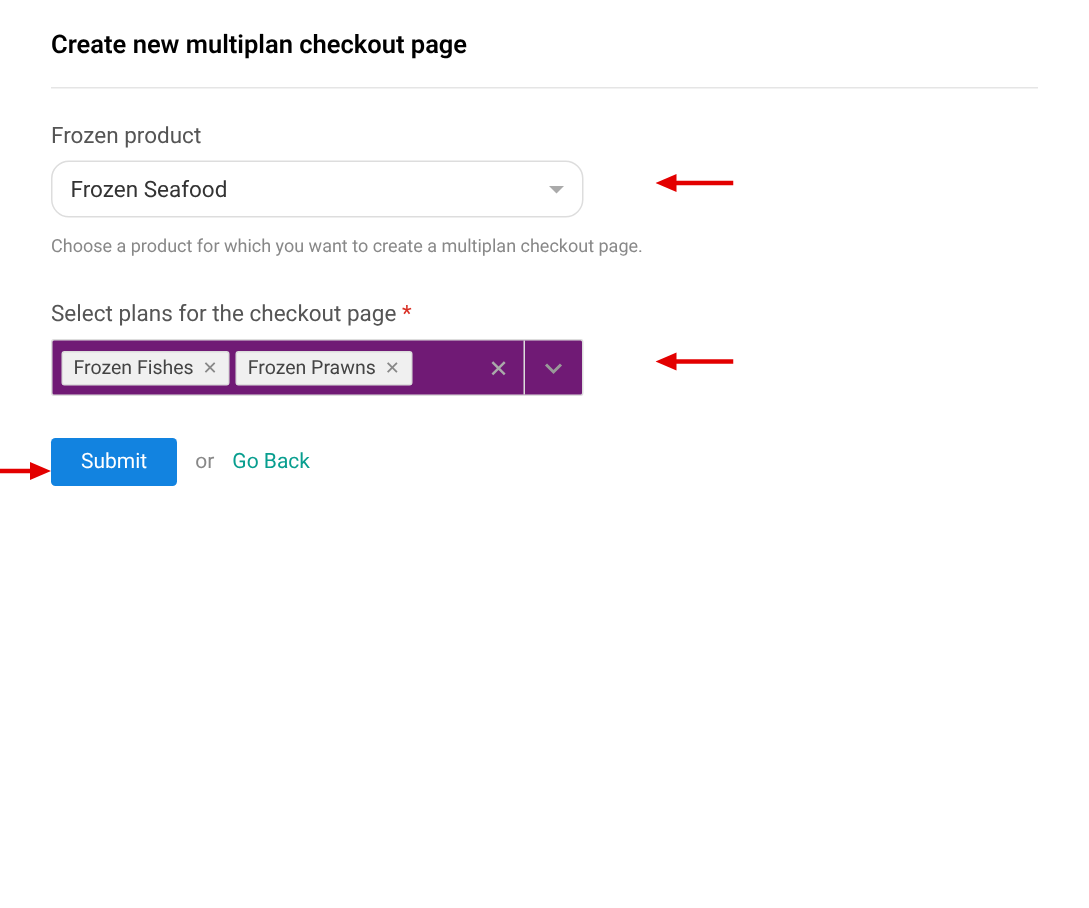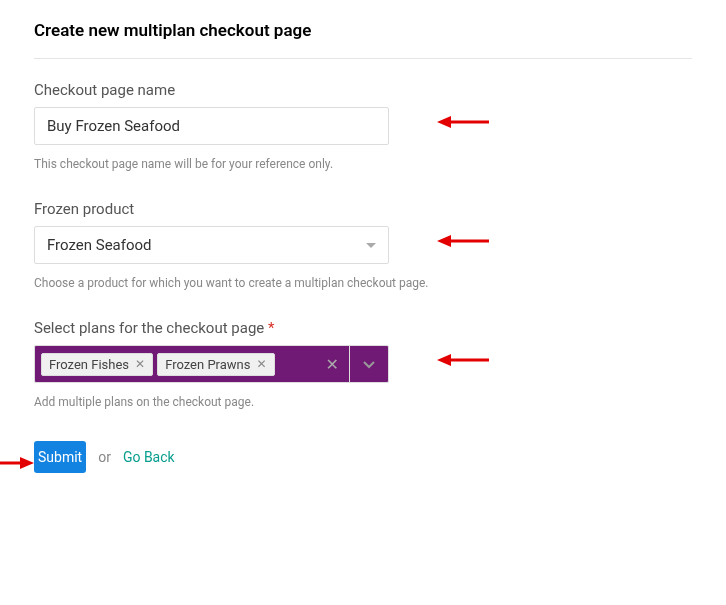--- a/index.html
+++ b/index.html
@@ -48,21 +48,21 @@
       border-radius: 2px;
       padding: 0 12px;
       font-size: 15px;
       color: #333;
       font-family: inherit;
     }
     .select-wrap {
       width: 355px;
       height: 38px;
       border: 1px solid #ddd;
-      border-radius: 2px;
+      border-radius: 12px;
       padding: 0 12px;
       display: flex;
       align-items: center;
       justify-content: space-between;
       background: #fff;
       cursor: pointer;
     }
     .select-value {
       font-size: 15px;
       color: #333;
@@ -180,21 +180,21 @@
       display: flex;
       align-items: center;
       gap: 12px;
       position: relative;
     }
     .submit-btn {
       background: #1283e0;
       color: #fff;
       border: none;
       border-radius: 3px;
-      padding: 8px 4px;
+      padding: 8px 20px;
       font-size: 14px;
       cursor: pointer;
       font-family: inherit;
     }
     .or-text {
       font-size: 14px;
       color: #888;
     }
     .go-back {
       font-size: 14px;
@@ -219,31 +219,20 @@
       height: 14px;
     }
   </style>
 </head>
 <body>
 
 <div class="container">
   <h1 class="page-title">Create new multiplan checkout page</h1>
   <hr class="divider">
 
-  <div class="form-group">
-    <label class="form-label">Checkout page name</label>
-    <input type="text" class="text-input" value="Buy Frozen Seafood" style="">
-    <div class="arrow-right" style="top: 34px;">
-      <svg viewBox="0 0 52 14">
-          <line x1="52" y1="7" x2="10" y2="7" stroke="#e30000" stroke-width="3"></line>
-          <polygon points="0,7 14,1 14,13" fill="#e30000"></polygon>
-        </svg>
-    </div>
-    <p class="help-text">This checkout page name will be for your reference only.</p>
-  </div>
 
   <div class="form-group">
     <label class="form-label">Frozen product</label>
     <div class="select-wrap">
       <span class="select-value">Frozen Seafood</span>
       <span class="caret-down"></span>
     </div>
     <div class="arrow-right" style="top: 34px;">
       <svg viewBox="0 0 52 14">
           <line x1="52" y1="7" x2="10" y2="7" stroke="#e30000" stroke-width="3"></line>
@@ -275,21 +264,20 @@
             <polyline points="2,5 7,10 12,5"></polyline>
           </svg>
       </div>
     </div>
     <div class="arrow-right" style="top: 34px;">
       <svg viewBox="0 0 52 14">
           <line x1="52" y1="7" x2="10" y2="7" stroke="#e30000" stroke-width="3"></line>
           <polygon points="0,7 14,1 14,13" fill="#e30000"></polygon>
         </svg>
     </div>
-    <p class="help-text">Add multiple plans on the checkout page.</p>
   </div>
 
 
   <div class="actions">
     <div class="arrow-left-submit">
       <svg viewBox="0 0 34 14">
           <line x1="0" y1="7" x2="24" y2="7" stroke="#e30000" stroke-width="3"></line>
           <polygon points="34,7 20,1 20,13" fill="#e30000"></polygon>
         </svg>
     </div>

